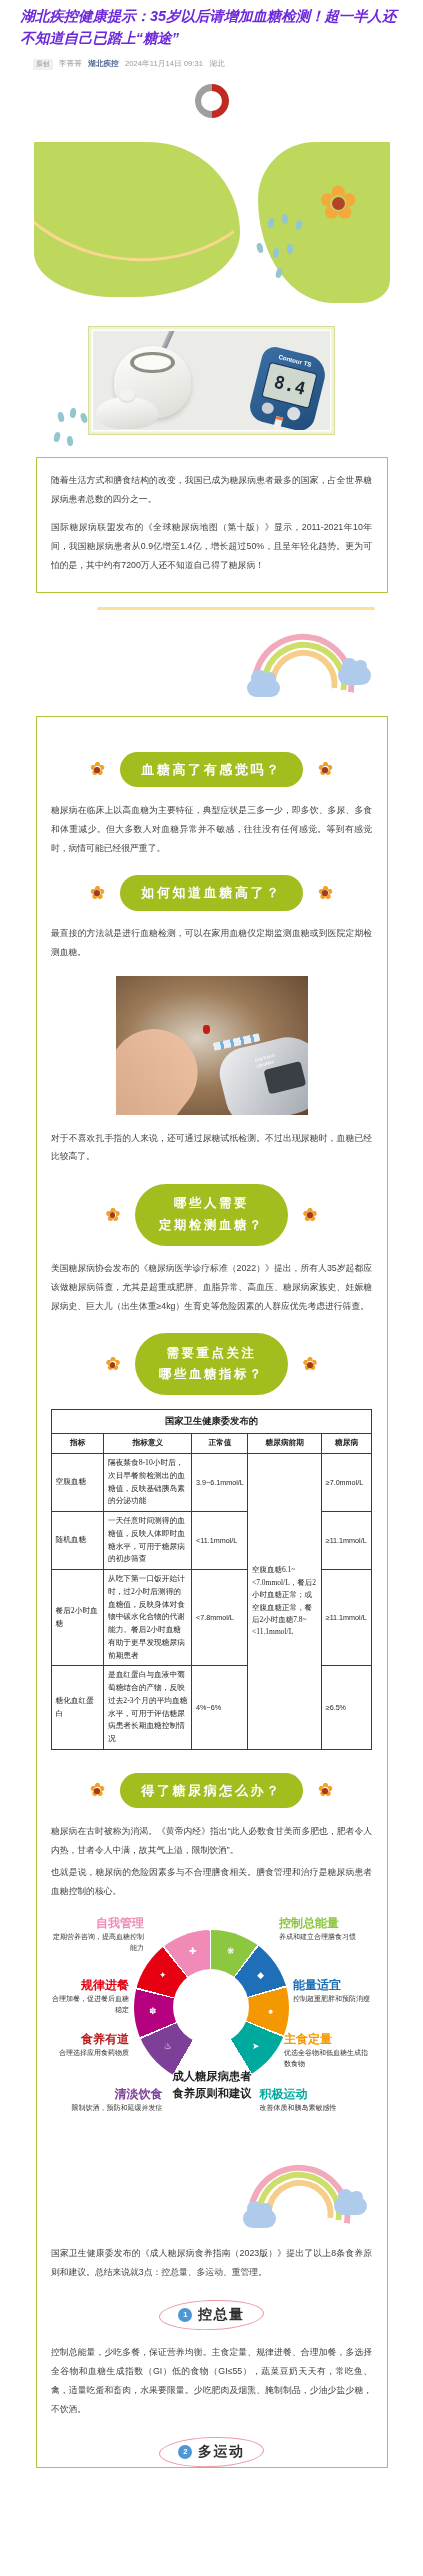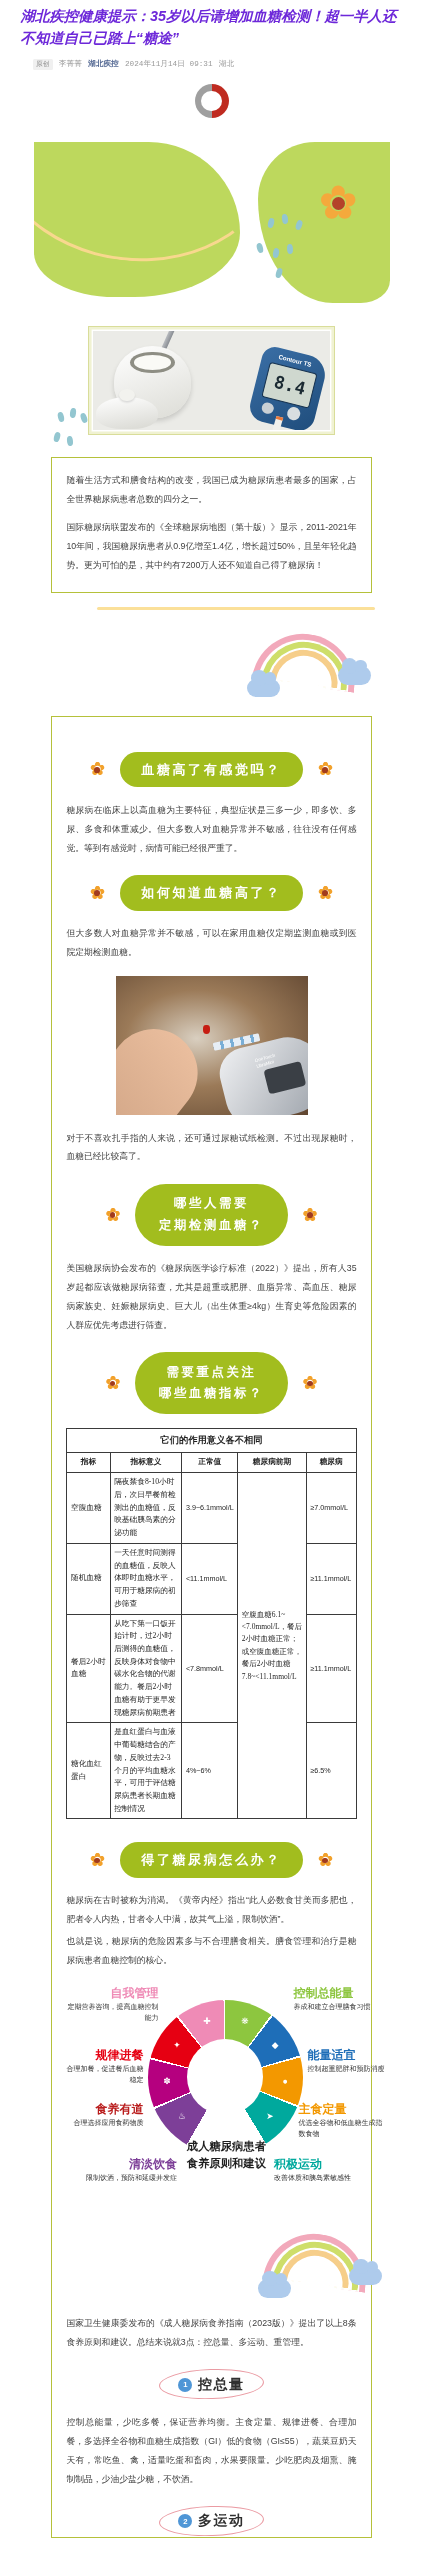--- a/index.html
+++ b/index.html
@@ -1,21 +1,21 @@
 <!DOCTYPE html>
 <html style="font-size:8.2px"><head>
 <meta charset="utf-8">
 <style>
   html,body{margin:0;padding:0;background:#ffffff;}
   body{width:423px;font-family:"Liberation Sans","DejaVu Sans",sans-serif;color:#3f3f3f;position:relative;}
   .page{width:423px;position:relative;overflow:hidden;}
 
   
   .title{margin:6.2px 20.6px 0 20.6px;font-size:14.4px;line-height:1.5;font-weight:bold;color:#6d28d9;font-style:italic;}
-  .byline{margin:9.3px 20.6px 0 33px;font-size:7.7px;color:#9a9a9a;display:flex;align-items:center;gap:6.2px;white-space:nowrap;font-family:Liberation Mono, monospace;}
+  .byline{margin:9.3px 20.6px 0 33px;font-size:7.7px;color:#9a9a9a;display:flex;align-items:center;gap:6.2px;white-space:nowrap;}
   .orig-badge{background:#f0f0f0;color:#8f8f8f;font-size:6.7px;padding:1px 3.1px;border-radius:1.5px;}
   .account{color:#576b95;font-weight:bold;cursor:pointer;}
 
   .ring{width:34px;height:34px;border-radius:50%;margin:14.4px auto 0 auto;background:conic-gradient(#bf2b20 0 50%, #9f9f9f 50% 100%);position:relative;}
   .ring::after{content:"";position:absolute;left:6.7px;top:6.7px;width:20.6px;height:20.6px;border-radius:50%;background:#fff;}
 
   
   .banner{position:relative;height:161px;margin:24px 33px 0 34px;overflow:hidden;}
   .blob-l{position:absolute;left:0;top:0;width:206px;height:155px;background:#bdd85d;border-radius:0 62% 72% 55% / 0 82% 58% 40%;}
   .blob-r{position:absolute;right:0;top:0;width:132px;height:161px;background:#bdd85d;border-radius:55% 0 28% 72% / 45% 0 18% 82%;}
@@ -37,21 +37,21 @@
   .lid::after{content:"";position:absolute;left:23px;top:-8.2px;width:15.5px;height:12.4px;border-radius:50%;background:#f2f2ee;box-shadow:0 1.5px 2.1px rgba(0,0,0,.12);}
   .meter1{position:absolute;right:9.3px;top:19.6px;width:66px;height:76px;background:linear-gradient(135deg,#3a6ea5,#1f4d7c);border-radius:13.4px 20.6px 15.5px 15.5px;transform:rotate(14deg);}
   .meter1 .brand{position:absolute;left:0;right:0;top:5.2px;text-align:center;color:#fff;font-size:6.2px;font-weight:bold;}
   .screen1{position:absolute;left:9.3px;top:15.5px;width:47px;height:34px;background:#cfd8cf;border-radius:3.1px;border:1px solid #16324f;
            display:flex;align-items:center;justify-content:center;font-family:"DejaVu Sans Mono","Liberation Mono",monospace;font-size:17.5px;color:#1c2b33;font-weight:bold;}
   .btn1{position:absolute;left:12.4px;top:56px;width:11.3px;height:11.3px;border-radius:50%;background:#c9cfd4;}
   .btn2{position:absolute;left:38px;top:54px;width:13.4px;height:13.4px;border-radius:50%;background:#d8dde0;}
   .strip1{position:absolute;left:28px;bottom:-11.3px;width:7.2px;height:17.5px;background:#f0f0ec;border-top:3.1px solid #e8793c;transform:rotate(2deg);}
 
   
-  .cbox{width:321px;margin:0 auto;border:1px solid #b5c13a;box-sizing:border-box;background:#fff;position:relative;}
+  .cbox{width:352px;margin:0 auto;border:1px solid #b5c13a;box-sizing:border-box;background:#fff;position:relative;}
   .box1{margin-top:21.6px;padding:13.4px 14.4px 7.2px 14.4px;}
   .box2{margin-top:15.5px;padding:17.5px 14.4px 0 14.4px;}
   p.body{font-size:8.8px;line-height:2.15;color:#3f3f3f;text-align:justify;margin:0 0 9.3px 0;}
   .box2 p.body{margin:13.4px 0 0 0;}
 
   .divider{width:278px;height:3.1px;border-radius:1.5px;background:#fbe099;margin:14.4px 0 0 97px;}
 
   
   .rainbow{position:relative;width:129px;height:82px;}
   .arc{position:absolute;border-style:solid;border-bottom:0;box-sizing:border-box;}
@@ -205,21 +205,21 @@
       <div class="pill">血糖高了有感觉吗？</div>
       <span class="flower-s">✿</span>
     </div>
     <p class="body">糖尿病在临床上以高血糖为主要特征，典型症状是三多一少，即多饮、多尿、多食和体重减少。但大多数人对血糖异常并不敏感，往往没有任何感觉。等到有感觉时，病情可能已经很严重了。</p>
 
     <div class="pill-row">
       <span class="flower-s">✿</span>
       <div class="pill">如何知道血糖高了？</div>
       <span class="flower-s">✿</span>
     </div>
-    <p class="body">但大多数人对血糖异常并不敏感，可以在家用血糖仪定期监测血糖或到医院定期检测血糖。</p>
+    <p class="body">最直接的方法就是进行血糖检测，可以在家用血糖仪定期监测血糖或到医院定期检测血糖。</p>
 
     <div class="photo2">
       <div class="finger"></div>
       <div class="blood"></div>
       <div class="meter2">
         <div class="brand2">
           <span>OneTouch</span><br><span>UltraMini</span>
         </div>
         <div class="screen2"></div>
       </div>
@@ -250,21 +250,21 @@
     <table class="gtable">
       <colgroup>
           <col style="width:53px">
           <col style="width:89px">
           <col style="width:54px">
           <col style="width:74px">
           <col style="width:50px">
         </colgroup>
       <tbody>
         <tr>
-            <th class="t-title" colspan="5">它们的作用意义各不相同</th>
+            <th class="t-title" colspan="5">国家卫生健康委发布的</th>
           </tr>
         <tr>
           <th>指标</th>
           <th>指标意义</th>
           <th>正常值</th>
           <th>糖尿病前期</th>
           <th>糖尿病</th>
         </tr>
         <tr>
           <td class="c-ind">空腹血糖</td>

